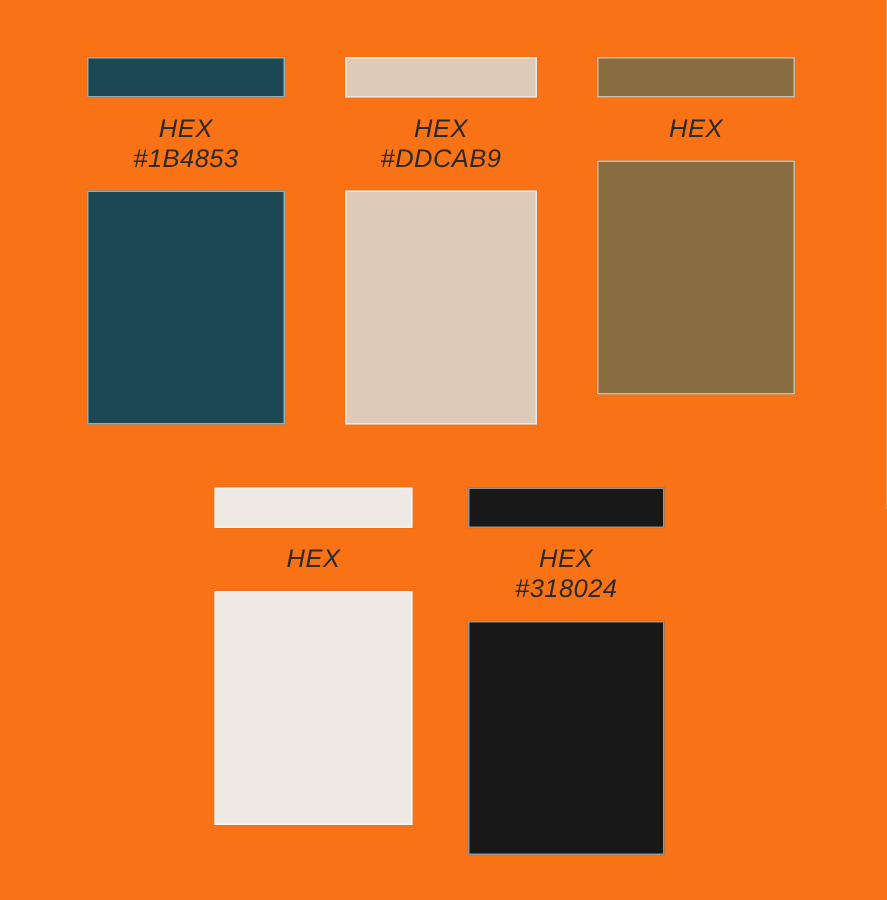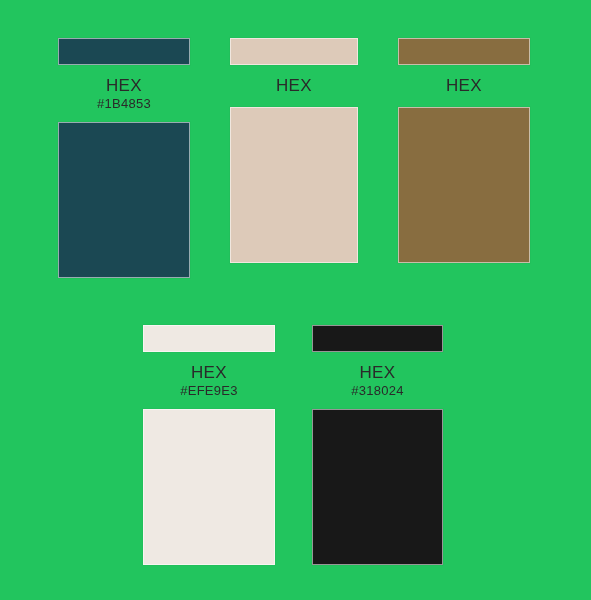--- a/index.html
+++ b/index.html
@@ -49,21 +49,21 @@
     user-select: none;
   }
   .caption-title {
     display: block;
     font-size: 17px;
     letter-spacing: 0.4px;
     font-weight: 400;
   }
   .caption-code {
     display: block;
-    font-size: 13px;
+    font-size: 17px;
     letter-spacing: 0.3px;
     font-weight: 400;
   }
 
   
   .swatch-block {
     width: 100%;
     height: 156px;
     box-sizing: border-box;
     border: 1px solid rgba(255,255,255,0.55);
@@ -75,52 +75,52 @@
   #col-beige  { left: 230px; top: 38px;  width: 128px; }
   #col-olive  { left: 398px; top: 38px;  width: 132px; }
 
   
   #col-cream  { left: 143px; top: 325px; width: 132px; }
   #col-black  { left: 312px; top: 325px; width: 131px; }
 </style>
 </head>
 <body style="background-color: rgb(247, 243, 236);">
 
-<div id="palette-board" style="background-color: #22c55e;">
+<div id="palette-board" style="background-color: #f97316; font-style: italic;">
 
   <div class="swatch-col" id="col-teal">
     <div class="swatch-chip" style="background-color: rgb(27, 72, 83);"></div>
     <div class="swatch-caption" style="color: rgb(42, 42, 42);">
       <span class="caption-title">HEX</span>
       <span class="caption-code">#1B4853</span>
     </div>
     <div class="swatch-block" style="background-color: rgb(27, 72, 83);"></div>
   </div>
 
   <div class="swatch-col" id="col-beige">
     <div class="swatch-chip" style="background-color: rgb(221, 202, 185);"></div>
     <div class="swatch-caption" style="color: rgb(42, 42, 42);">
       <span class="caption-title">HEX</span>
+      <span class="caption-code">#DDCAB9</span>
     </div>
     <div class="swatch-block" style="background-color: rgb(221, 202, 185);"></div>
   </div>
 
   <div class="swatch-col" id="col-olive">
     <div class="swatch-chip" style="background-color: rgb(136, 109, 64);"></div>
     <div class="swatch-caption" style="color: rgb(42, 42, 42);">
       <span class="caption-title">HEX</span>
     </div>
     <div class="swatch-block" style="background-color: rgb(136, 109, 64);"></div>
   </div>
 
   <div class="swatch-col" id="col-cream">
     <div class="swatch-chip" style="background-color: rgb(239, 233, 227);"></div>
     <div class="swatch-caption" style="color: rgb(42, 42, 42);">
       <span class="caption-title">HEX</span>
-      <span class="caption-code">#EFE9E3</span>
     </div>
     <div class="swatch-block" style="background-color: rgb(239, 233, 227);"></div>
   </div>
 
   <div class="swatch-col" id="col-black">
     <div class="swatch-chip" style="background-color: rgb(24, 24, 24);"></div>
     <div class="swatch-caption" style="color: rgb(42, 42, 42);">
       <span class="caption-title">HEX</span>
       <span class="caption-code">#318024</span>
     </div>

